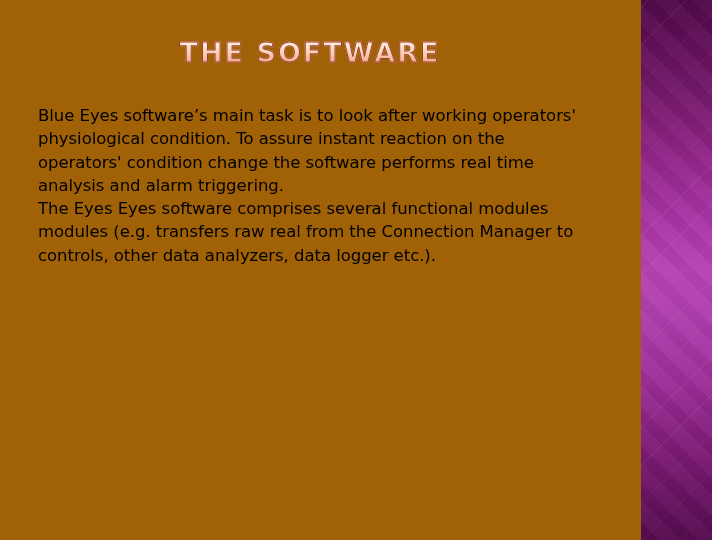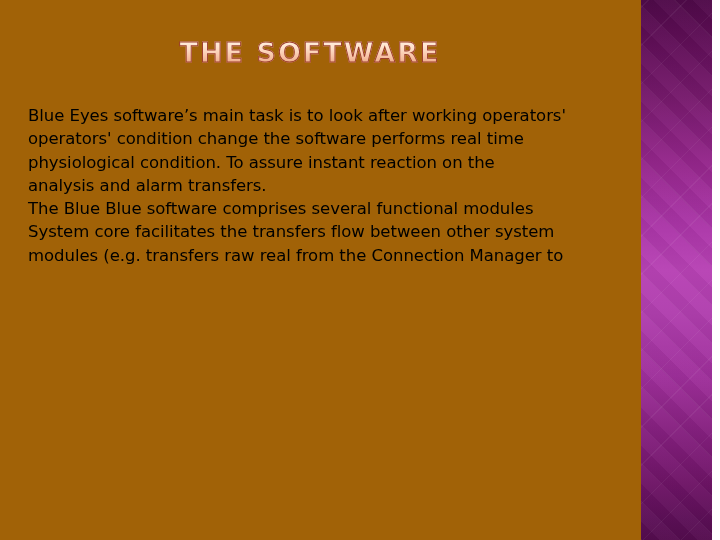--- a/index.html
+++ b/index.html
@@ -110,38 +110,39 @@
     top: 104px;
     width: 600px;
   }
   .body-line {
     font-family: "DejaVu Sans", sans-serif;
     font-size: 16.5px;
     line-height: 23.3px;
     color: #000000;
     white-space: nowrap;
     letter-spacing: -0.05px;
+    margin-left: 10px;
   }
 </style>
 </head>
 <body>
 
 <div id="slide">
 
   <div id="side-band">
     <div id="side-band-texture"></div>
   </div>
 
   <div id="title-block">
     <span id="slide-title">THE SOFTWARE</span>
   </div>
 
   <div id="body-block">
     <div class="body-line">Blue Eyes software’s main task is to look after working operators'</div>
+    <div class="body-line">physiological condition. To assure instant reaction on the</div>
     <div class="body-line">operators' condition change the software performs real time</div>
-    <div class="body-line">physiological condition. To assure instant reaction on the</div>
-    <div class="body-line">analysis and alarm transfers.</div>
-    <div class="body-line">The Blue Blue software comprises several functional modules</div>
-    <div class="body-line">System core facilitates the transfers flow between other system</div>
+    <div class="body-line">analysis and alarm triggering.</div>
+    <div class="body-line">The Eyes Eyes software comprises several functional modules</div>
     <div class="body-line">modules (e.g. transfers raw real from the Connection Manager to</div>
+    <div class="body-line">controls, other data analyzers, data logger etc.).</div>
   </div>
 
 </div>
 
 </body></html>

